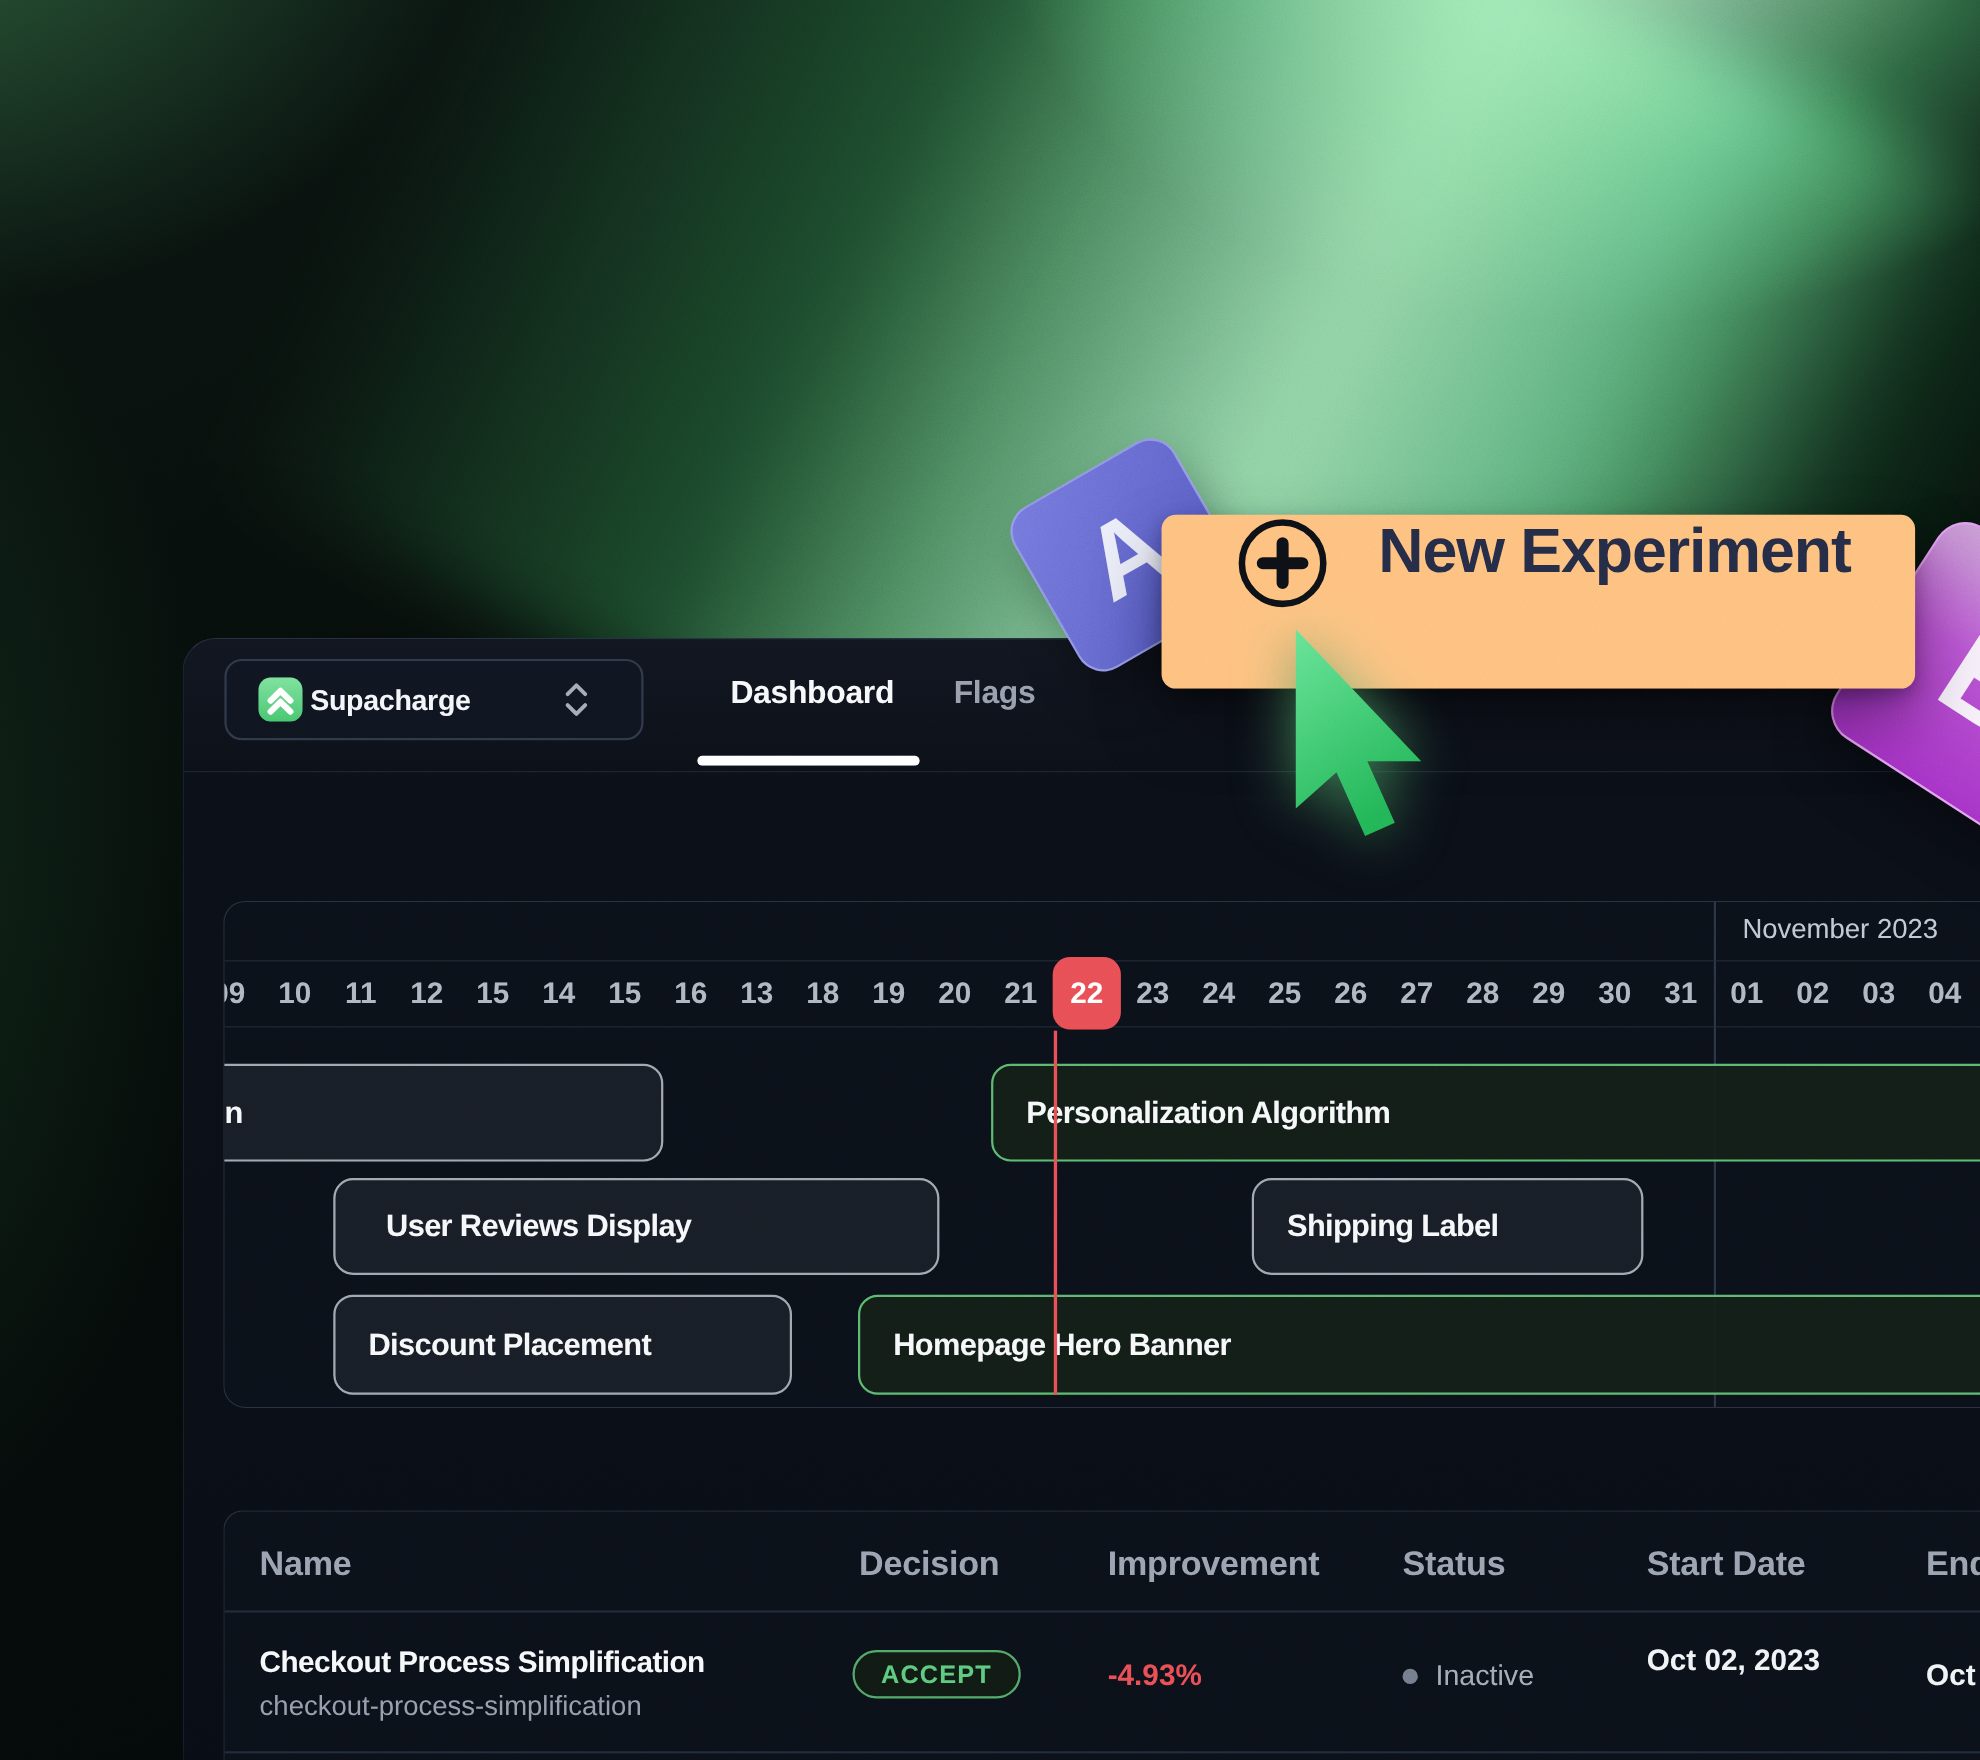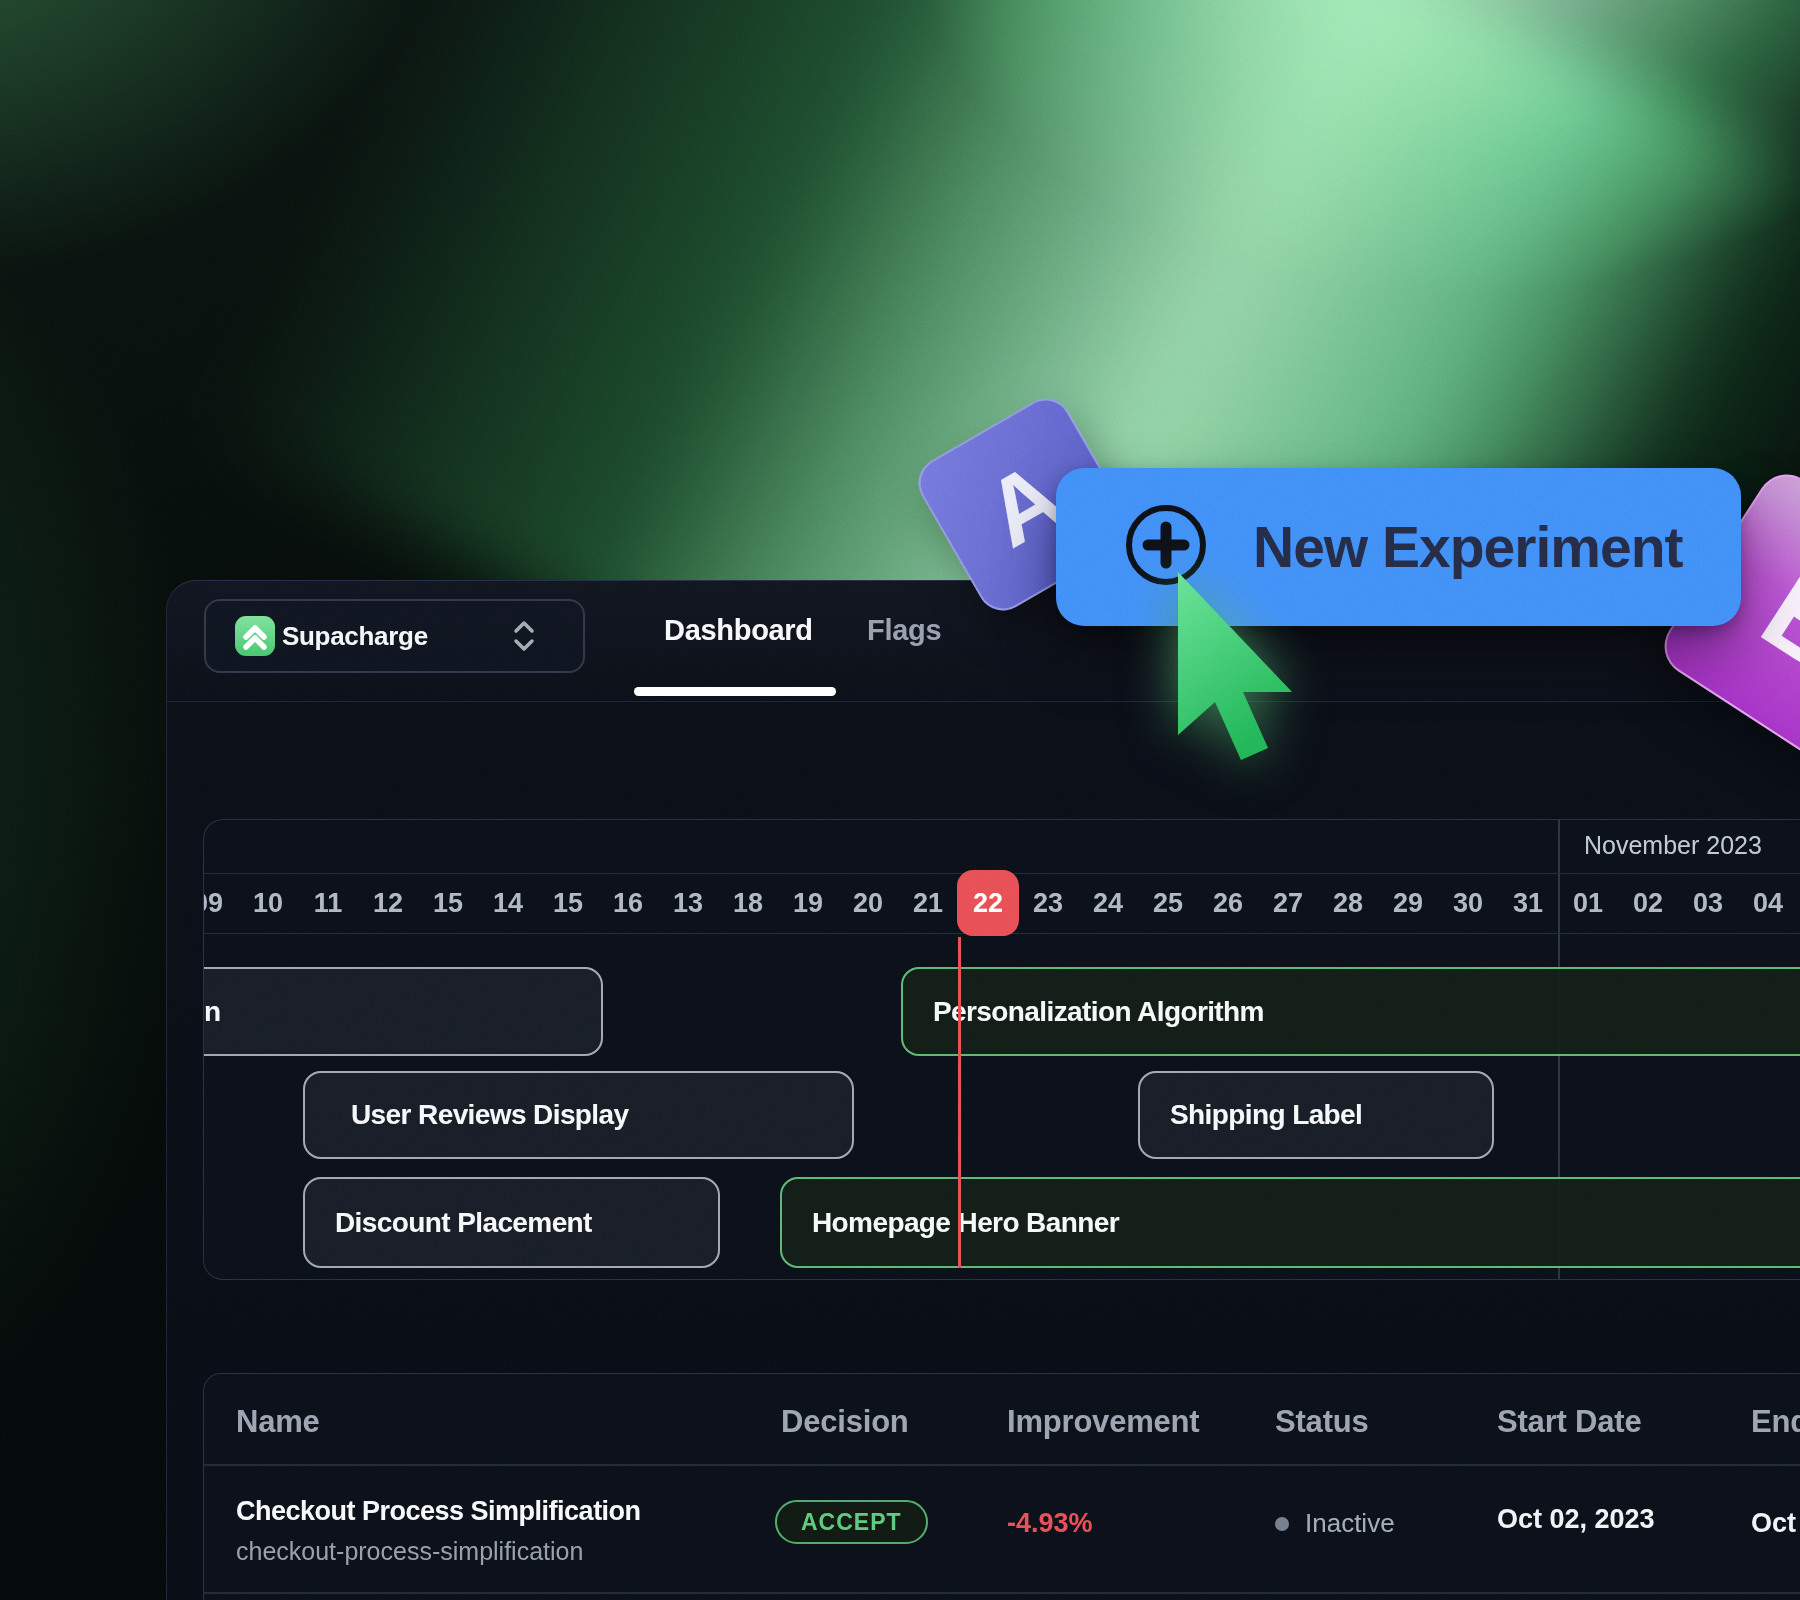--- a/index.html
+++ b/index.html
@@ -77,36 +77,36 @@
   .tbl-bottom{position:absolute;left:0;top:218px;width:100%;height:1.5px;background:#1f2734;}
   .cell-name{position:absolute;left:32px;top:122px;color:#f5f7fa;font-size:27px;font-weight:700;letter-spacing:-.5px;}
   .cell-slug{position:absolute;left:32px;top:163px;color:#8a92a1;font-size:25px;}
   .badge-accept{position:absolute;left:571px;top:126px;height:40px;padding:0 24px;border:2px solid #4b9e5f;
     border-radius:24px;background:rgba(15,26,18,.9);display:flex;align-items:center;}
   .badge-accept span{color:#55c273;font-size:23px;font-weight:700;letter-spacing:1px;}
   .cell-improvement{position:absolute;left:803px;top:134px;color:#e5484d;font-size:27px;font-weight:700;}
   .cell-status{position:absolute;left:1071px;top:134px;display:flex;align-items:center;}
   .status-dot{width:14px;height:14px;border-radius:50%;background:#6a7280;margin-right:16px;}
   .status-text{color:#99a0ae;font-size:26px;}
-  .cell-start{position:absolute;left:1293px;top:130px;color:#eef1f5;font-size:27px;font-weight:600;}
+  .cell-start{position:absolute;left:1293px;top:120px;color:#eef1f5;font-size:27px;font-weight:600;}
   .cell-end{position:absolute;left:1547px;top:134px;color:#eef1f5;font-size:27px;font-weight:600;white-space:nowrap;}
 
   
   .card-a{position:absolute;left:940px;top:420px;width:165px;height:165px;border-radius:26px;z-index:5;
     transform:rotate(-30deg);background:linear-gradient(135deg,#6b6fd9,#4e52bb);
     border:2px solid rgba(150,155,235,.75);box-shadow:0 22px 44px rgba(0,0,0,.35);
     display:flex;align-items:center;justify-content:center;}
   .card-a span{color:#e9ebf9;font-size:95px;font-weight:700;}
   .card-b{position:absolute;left:1697px;top:507px;width:225px;height:225px;border-radius:30px;z-index:5;
     transform:rotate(33deg);background:linear-gradient(to bottom,#c393cf 0%,#b14ecd 45%,#9c2fc0 100%);
     border:2.5px solid rgba(230,150,245,.85);box-shadow:0 22px 44px rgba(0,0,0,.35);
     display:flex;align-items:center;justify-content:center;}
   .card-b span{color:#f6eefa;font-size:115px;font-weight:700;}
-  .new-exp{position:absolute;left:1056px;top:468px;width:685px;height:158px;border-radius:28px;background:#3b82f6;
-    z-index:6;display:flex;align-items:center;
+  .new-exp{position:absolute;left:1056px;top:468px;width:685px;height:158px;border-radius:13px;background:#fdba74;
+    z-index:6;display:flex;align-items:flex-start;
     box-shadow:0 30px 60px rgba(0,0,0,.45),0 6px 16px rgba(0,0,0,.28);}
   .new-exp .plus{margin-left:66px;}
   .new-exp .lbl{margin-left:43px;color:#222840;font-size:57px;font-weight:600;letter-spacing:-1px;}
   .cursor{position:absolute;left:1170px;top:565px;z-index:7;
     filter:drop-shadow(0 0 26px rgba(120,240,160,.45)) drop-shadow(0 10px 18px rgba(0,20,8,.35));}
 </style>
 </head>
 <body>
 
 <div class="bg">

